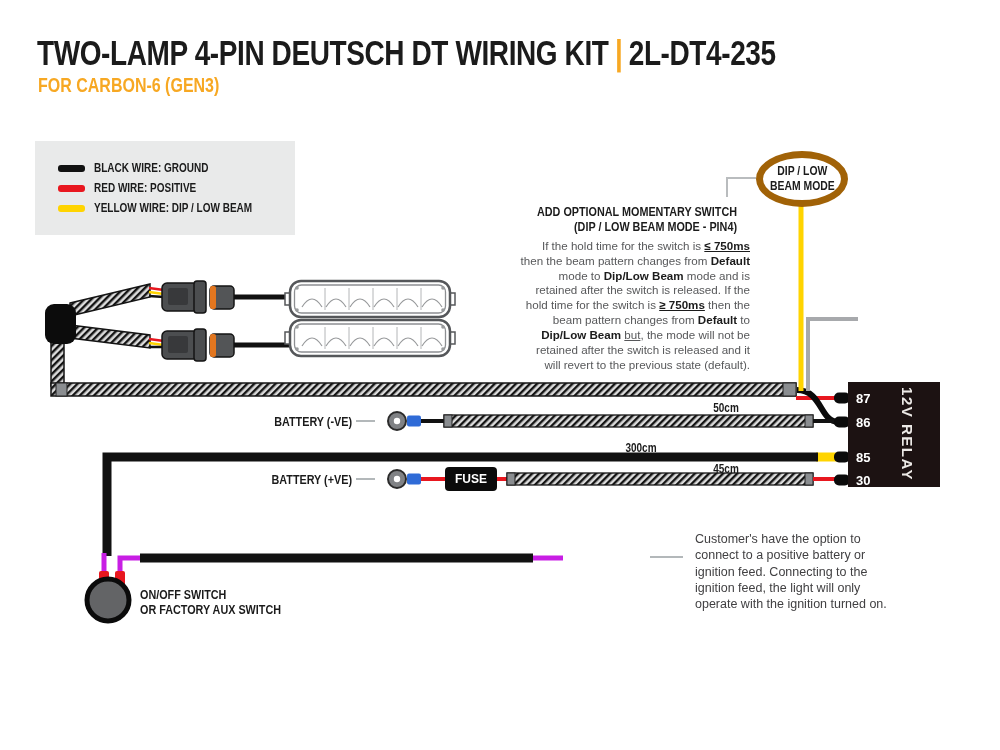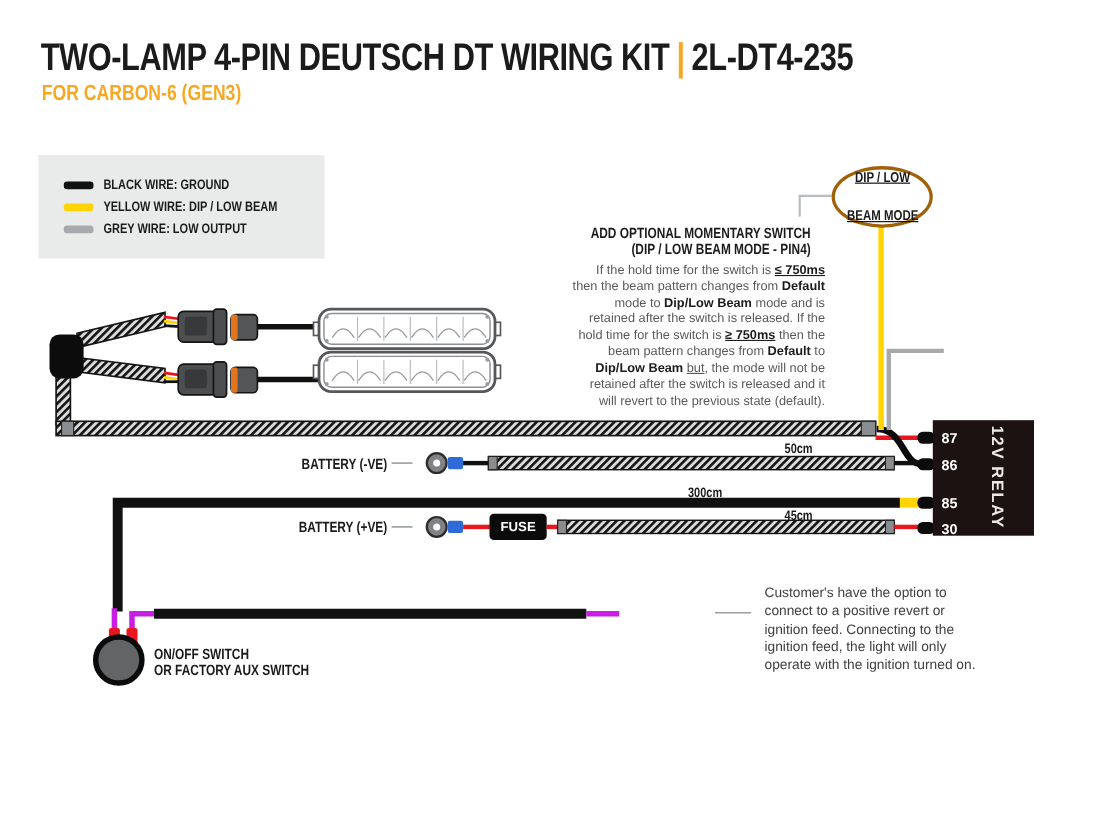--- a/index.html
+++ b/index.html
@@ -22,22 +22,22 @@
   .leg-label{font-size:12.5px;}
   .sw-black{background:#111111;} .sw-red{background:#E8171F;}
   .sw-yellow{background:#FFD400;} .sw-grey{background:#A7A9AC;}
   
   #mom-heading{left:387px;top:205px;width:350px;text-align:right;font-size:13.5px;line-height:1.1;}
   #mom-body{left:520px;top:239px;width:230px;text-align:right;font-size:11.6px;line-height:1.28;
             color:#57585a;font-weight:normal;}
   #mom-body span.b{font-weight:bold;color:#1b1b1b;}
   #mom-body span.u{text-decoration:underline;}
   
-  .oval{border:3px solid #a16207;border-radius:50%;background:#fff;display:flex;flex-direction:column;
-        align-items:center;justify-content:space-between;box-sizing:border-box;text-align:center;text-decoration:underline;}
+  .oval{border:7px solid #a16207;border-radius:50%;background:#fff;display:flex;flex-direction:column;
+        align-items:center;justify-content:center;box-sizing:border-box;text-align:center;}
   #oval-dip{left:756px;top:151px;width:92px;height:56px;}
   #oval-dip .l{font-size:13px;line-height:1.12;}
   #oval-low{left:856px;top:286px;width:94px;height:61px;}
   #oval-low .l{font-size:11.5px;line-height:1.1;}
   #oval-low .s{font-size:8px;line-height:1.15;}
   #oval-ign{left:560px;top:535px;width:90px;height:45px;}
   #oval-ign .l{font-size:15px;}
   
   #bat-neg{left:250px;top:414px;width:102px;text-align:right;font-size:13.5px;}
   #bat-pos{left:250px;top:472px;width:102px;text-align:right;font-size:13.5px;}
@@ -221,27 +221,27 @@
     <span>TWO-LAMP 4-PIN DEUTSCH DT WIRING KIT</span><span class="sep">|</span><span>2L-DT4-235</span>
   </h1>
   <div class="abs cnd sxl" id="subtitle">FOR CARBON-6 (GEN3)</div>
 
   <div class="abs" id="legend">
     <div class="leg-row">
       <span class="leg-swatch sw-black"></span>
       <span class="cnd sxl leg-label">BLACK WIRE: GROUND</span>
     </div>
     <div class="leg-row">
+      <span class="leg-swatch sw-red"></span>
+      <span class="cnd sxl leg-label">RED WIRE: POSITIVE</span>
+    </div>
+    <div class="leg-row">
       <span class="leg-swatch sw-yellow"></span>
       <span class="cnd sxl leg-label">YELLOW WIRE: DIP / LOW BEAM</span>
     </div>
-    <div class="leg-row">
-      <span class="leg-swatch sw-grey"></span>
-      <span class="cnd sxl leg-label">GREY WIRE: LOW OUTPUT</span>
-    </div>
   </div>
 
   <div class="abs cnd sxr" id="mom-heading">
     <div>ADD OPTIONAL MOMENTARY SWITCH</div>
     <div>(DIP / LOW BEAM MODE - PIN4)</div>
   </div>
   <div class="abs" id="mom-body"><span>If the hold time for the switch is </span><span class="b u">≤ 750ms</span><span> then the beam pattern changes from </span><span class="b">Default</span><span> mode to </span><span class="b">Dip/Low Beam</span><span> mode and is retained after the switch is released.  If the hold time for the switch is </span><span class="b u">≥ 750ms</span><span> then the beam pattern changes from </span><span class="b">Default</span><span> to </span><span class="b">Dip/Low Beam</span><span> </span><span class="u">but</span><span>, the mode will not be retained after the switch is released and it will revert to the previous state (default).</span></div>
 
   <div class="abs oval" id="oval-dip">
     <div class="cnd sxc l">DIP / LOW</div>
@@ -255,15 +255,15 @@
 
   <div class="abs cnd sxc" id="len-ground">50cm</div>
   <div class="abs cnd sxc" id="len-switch">300cm</div>
   <div class="abs cnd sxc" id="len-positive">45cm</div>
 
   <div class="abs cnd sxl" id="switch-label">
     <div>ON/OFF SWITCH</div>
     <div>OR FACTORY AUX SWITCH</div>
   </div>
 
-  <div class="abs" id="ign-note">Customer's have the option to connect to a positive revert or ignition feed. Connecting to the ignition feed, the light will only operate with the ignition turned on.</div>
+  <div class="abs" id="ign-note">Customer's have the option to connect to a positive battery or ignition feed. Connecting to the ignition feed, the light will only operate with the ignition turned on.</div>
 
 </div>
 
 </body></html>

